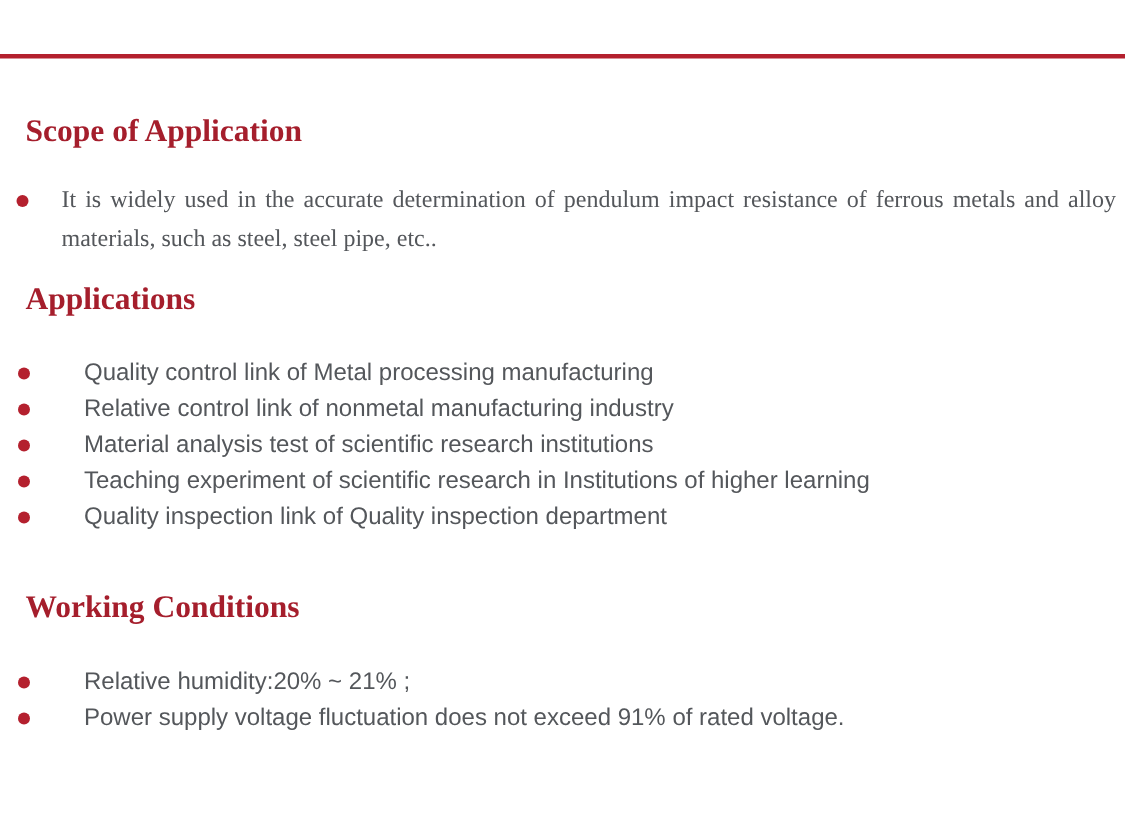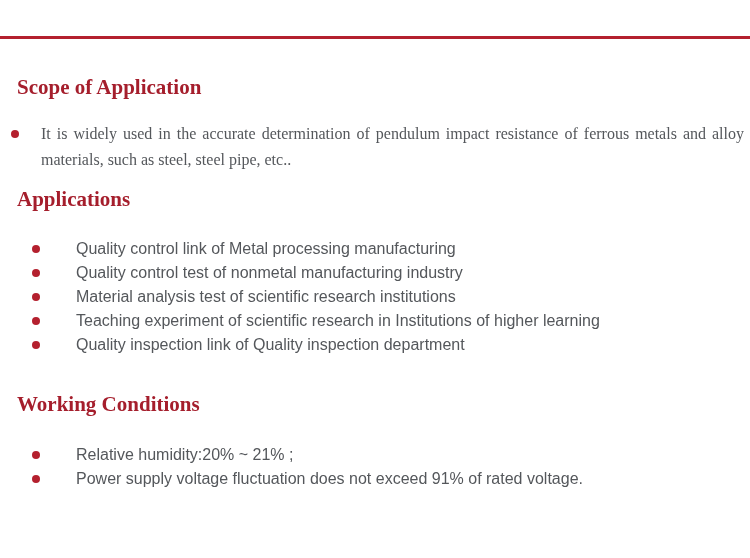--- a/index.html
+++ b/index.html
@@ -47,21 +47,21 @@
   
   .para-item{margin-top:22px; line-height:26px;}
   .para-item .bullet{margin:9px 0 0 11px;}
   .para-item .txt{
     margin-left:22px;
     width:703px;
     text-align:justify;
     white-space:normal;
     font-family:Liberation Serif, serif;
   }
-  .list{margin-top:26px;padding-left:20px;}
+  .list{margin-top:26px;}
   #working-list{margin-top:27px;}
 </style>
 </head>
 <body>
 
 <div class="page" style="color: rgb(84, 87, 91);">
 
   <div class="top-line"></div>
 
   <h2 class="sec-title" id="scope-title">Scope of Application</h2>
@@ -73,21 +73,21 @@
 
   <h2 class="sec-title" id="applications-title">Applications</h2>
 
   <div class="list" id="applications-list">
     <div class="item">
       <span class="bullet"></span>
       <span class="txt">Quality control link of Metal processing manufacturing</span>
     </div>
     <div class="item">
       <span class="bullet"></span>
-      <span class="txt">Quality control test of nonmetal manufacturing industry</span>
+      <span class="txt">Relative control link of nonmetal manufacturing industry</span>
     </div>
     <div class="item">
       <span class="bullet"></span>
       <span class="txt">Material analysis test of scientific research institutions</span>
     </div>
     <div class="item">
       <span class="bullet"></span>
       <span class="txt">Teaching experiment of scientific research in Institutions of higher learning</span>
     </div>
     <div class="item">

